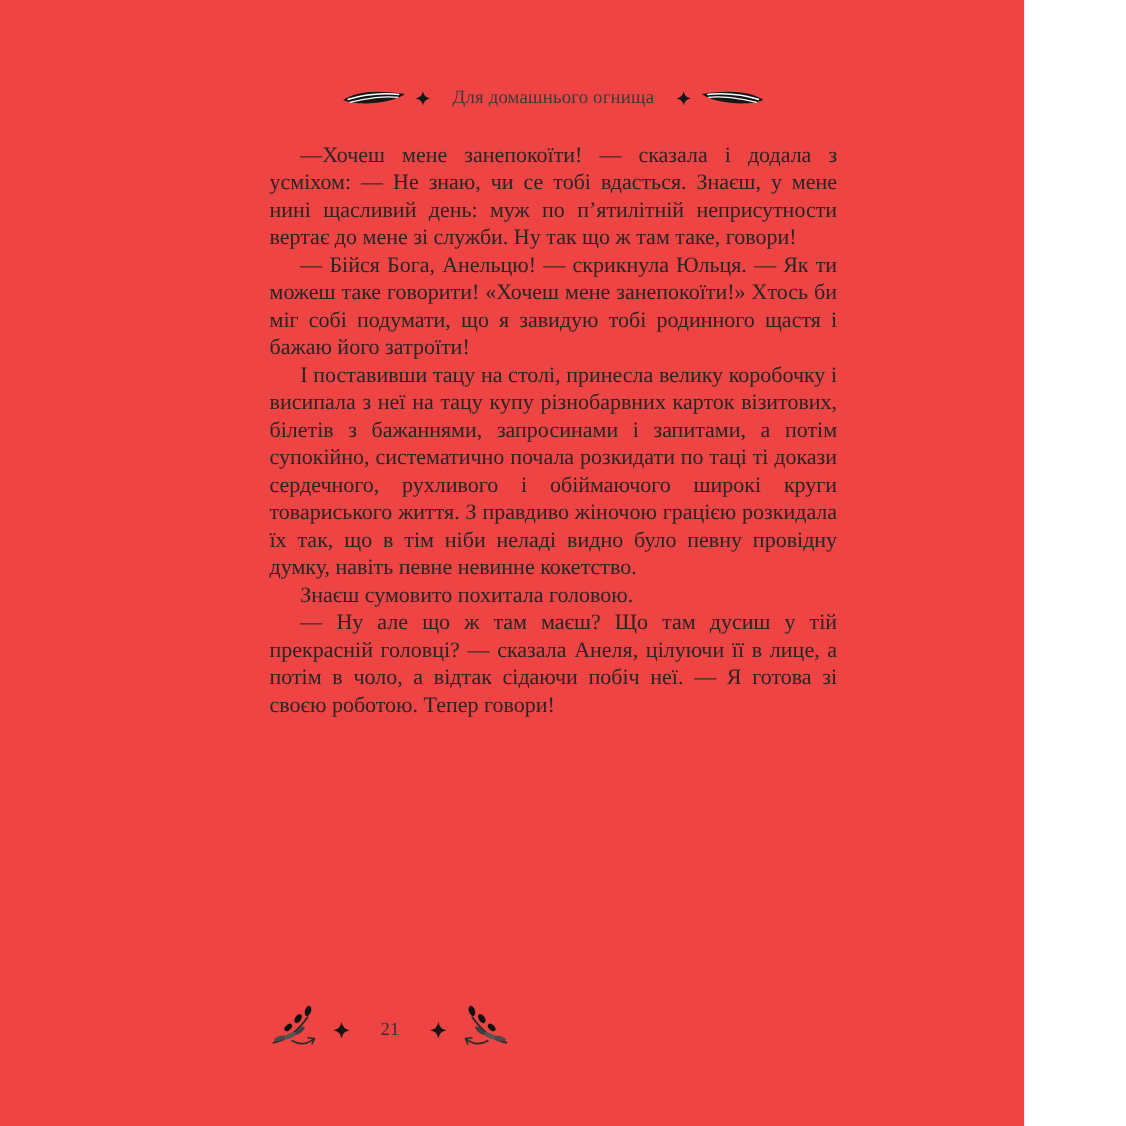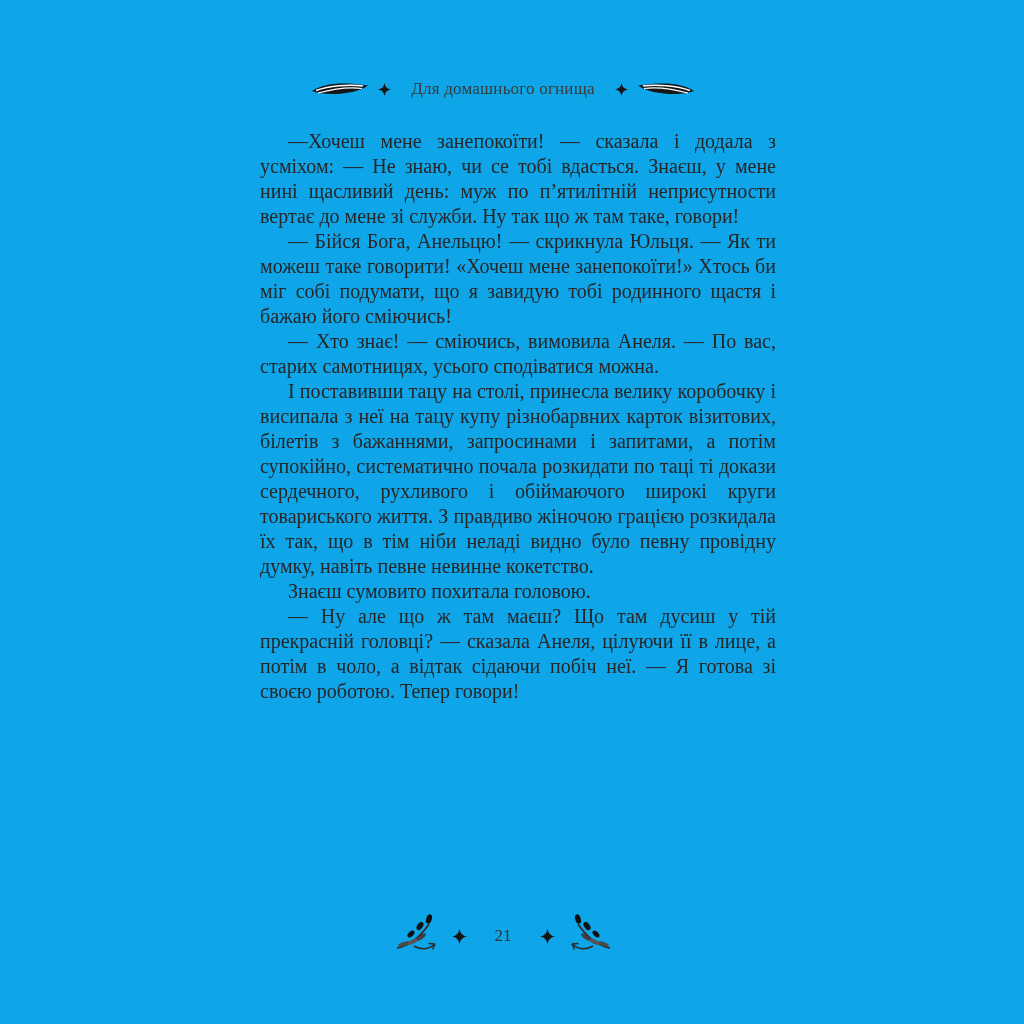--- a/index.html
+++ b/index.html
@@ -1,21 +1,21 @@
 <!DOCTYPE html>
 <html lang="uk"><head>
 <meta charset="utf-8">
 <style>
   * { margin: 0; padding: 0; box-sizing: border-box; }
   html, body { background: #ffffff; }
   .page {
     position: relative;
-    width: 1024px;
+    width: 931px;
     height: 1024px;
-    background: #0ea5e9;
+    background: #ef4444;
     font-family: "Liberation Serif", "DejaVu Serif", serif;
     overflow: hidden;
   }
   .running-head {
     position: absolute;
     top: 78px;
     left: 245px;
     width: 516px;
     height: 22px;
     display: flex;
@@ -28,41 +28,40 @@
     margin: 0 20px;
     white-space: nowrap;
     letter-spacing: 0.2px;
   }
   .orn { flex: none; display: block; }
   .mirrored { transform: scaleX(-1); }
   .leaf-gap-l { margin-right: 9px; }
   .leaf-gap-r { margin-left: 9px; }
   .body-text {
     position: absolute;
-    left: 260px;
+    left: 245px;
     top: 129px;
     width: 516px;
     font-size: 20px;
     line-height: 25px;
     color: #262626;
     text-align: justify;
   }
   .body-text p {
     text-indent: 28px;
     margin: 0;
   }
   .page-footer {
     position: absolute;
     top: 912px;
     left: 245px;
     width: 516px;
     height: 48px;
     display: flex;
     align-items: center;
-    justify-content: center;
   }
   .page-number {
     font-size: 17px;
     color: #333333;
     margin: 0 28px;
   }
   .sprig-gap-l { margin-right: 12px; margin-bottom: 4px; }
   .sprig-gap-r { margin-left: 12px; margin-bottom: 4px; }
 </style>
 </head>
@@ -85,22 +84,21 @@
     </svg>
     <svg class="orn mirrored leaf-gap-r" width="58" height="16" viewBox="0 0 58 16">
       <path d="M1 10 C 12 2.5, 30 0.5, 57 4.5 C 45 13.5, 14 15.5, 1 10 Z" fill="#161616"></path>
       <path d="M5 9.5 C 18 5, 38 3, 52 5" fill="none" stroke="#ffffff" stroke-width="1.4"></path>
       <path d="M7 12 C 22 8, 40 6, 51 7.5" fill="none" stroke="#ffffff" stroke-width="1.1"></path>
     </svg>
   </header>
 
   <main class="body-text">
     <p>—Хочеш мене занепокоїти! — сказала і додала з усміхом: — Не знаю, чи се тобі вдасться. Знаєш, у мене нині щасливий день: муж по п’ятилітній неприсутности вертає до мене зі служби. Ну так що ж там таке, говори!</p>
-    <p>— Бійся Бога, Анельцю! — скрикнула Юльця. — Як ти можеш таке говорити! «Хочеш мене занепокоїти!» Хтось би міг собі подумати, що я завидую тобі родинного щастя і бажаю його сміючись!</p>
-    <p>— Хто знає! — сміючись, вимовила Анеля. — По вас, старих самотницях, усього сподіватися можна.</p>
+    <p>— Бійся Бога, Анельцю! — скрикнула Юльця. — Як ти можеш таке говорити! «Хочеш мене занепокоїти!» Хтось би міг собі подумати, що я завидую тобі родинного щастя і бажаю його затроїти!</p>
     <p>І поставивши тацу на столі, принесла велику коробочку і висипала з неї на тацу купу різнобарвних карток візитових, білетів з бажаннями, запросинами і запитами, а потім супокійно, систематично почала розкидати по таці ті докази сердечного, рухливого і обіймаючого широкі круги товариського життя. З правдиво жіночою грацією розкидала їх так, що в тім ніби неладі видно було певну провідну думку, навіть певне невинне кокетство.</p>
     <p>Знаєш сумовито похитала головою.</p>
     <p>— Ну але що ж там маєш? Що там дусиш у тій прекрасній головці? — сказала Анеля, цілуючи її в лице, а потім в чоло, а відтак сідаючи побіч неї. — Я готова зі своєю роботою. Тепер говори!</p>
   </main>
 
   <footer class="page-footer">
     <svg class="orn sprig-gap-l" width="46" height="42" viewBox="0 0 46 42">
       <path d="M3 35 C 13 33, 25 26, 35 11" fill="none" stroke="#2b2b2b" stroke-width="1.7"></path>
       <path d="M20 33 C 27 37, 34 37, 41 31" fill="none" stroke="#2b2b2b" stroke-width="1.6"></path>
       <path d="M41 31 L34.5 30.5 M41 31 L38.5 36.5" fill="none" stroke="#2b2b2b" stroke-width="1.4"></path>

